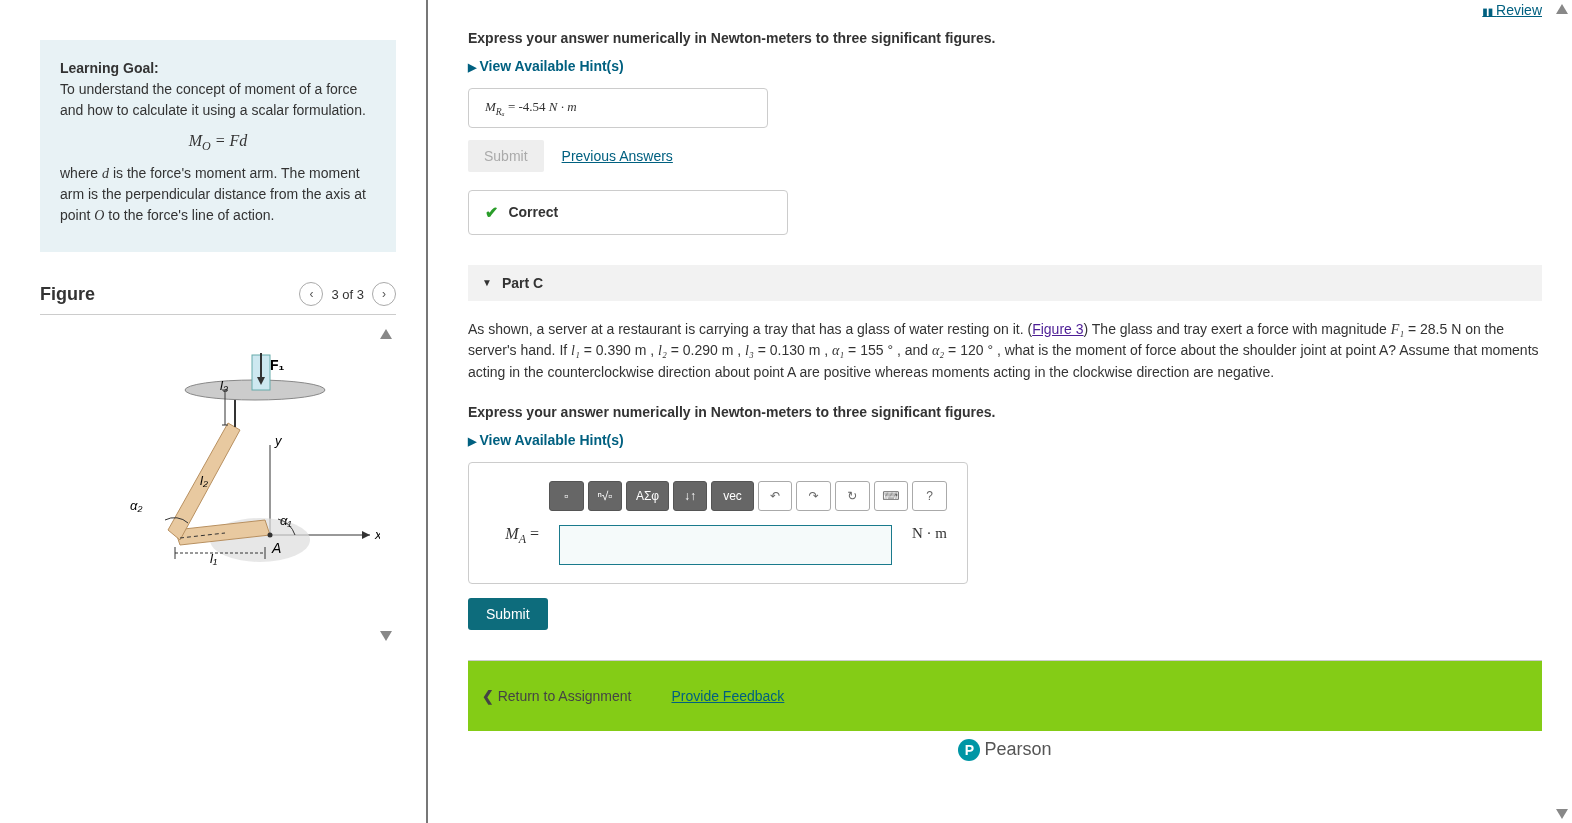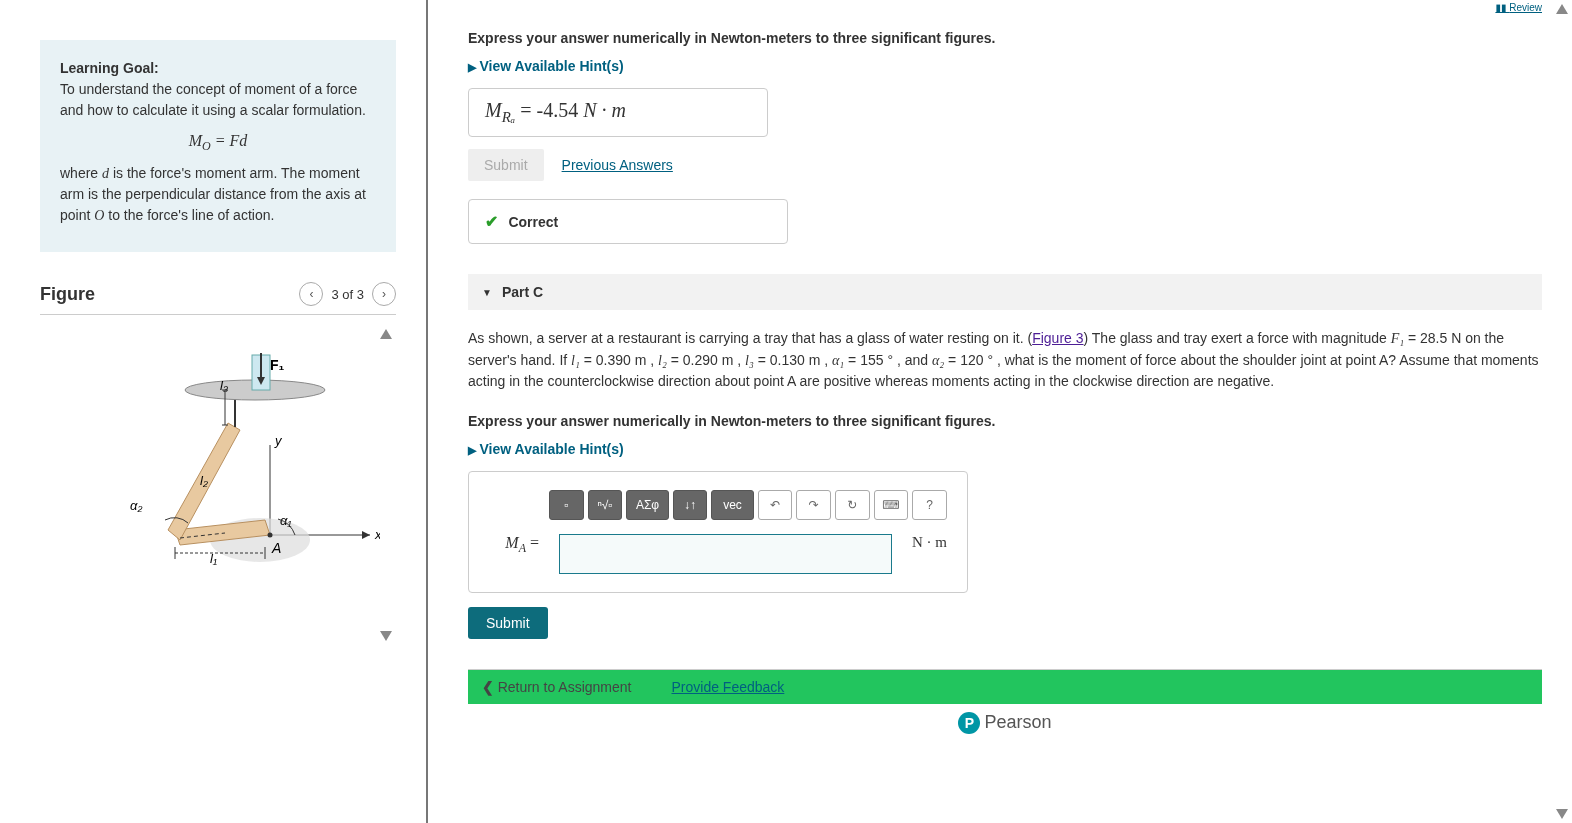--- a/index.html
+++ b/index.html
@@ -19,28 +19,28 @@
 
 .figure-header { display: flex; justify-content: space-between; align-items: center; border-bottom: 1px solid #ccc; padding-bottom: 8px; margin-bottom: 10px; }
 .figure-header h3 { font-size: 18px; font-weight: bold; }
 .fig-nav { display: flex; align-items: center; gap: 8px; }
 .circ-btn { width: 24px; height: 24px; border: 1px solid #aaa; border-radius: 50%; background: #fff; display: inline-flex; align-items: center; justify-content: center; font-size: 12px; color: #555; cursor: pointer; }
 .fig-count { font-size: 13px; color: #333; }
 
 .figure-area { position: relative; height: 320px; overflow: auto; }
 .figure-svg-wrap { padding: 10px 20px; }
 
-.review-link { position: absolute; top: 2px; right: 30px; color: #006080; text-decoration: underline; font-size: 10px; }
+.review-link { position: absolute; top: 2px; right: 30px; color: #006080; text-decoration: underline; font-size: 14px; }
 .review-link::before { content: "▮▮ "; color: #006080; font-size: 10px; }
 
 .instruction { font-weight: bold; margin: 20px 0 12px; }
 .hints-link { color: #006080; font-weight: bold; cursor: pointer; margin-bottom: 14px; display: inline-block; }
 .hints-link::before { content: "▶ "; font-size: 11px; }
 
-.answer-box { border: 1px solid #ccc; border-radius: 4px; padding: 10px 16px; width: 300px; margin-bottom: 12px; font-family: 'Times New Roman', serif; font-size: 20px; }
+.answer-box { border: 1px solid #ccc; border-radius: 4px; padding: 10px 16px; width: 300px; margin-bottom: 12px; font-family: 'Times New Roman', serif; font-size: 13px; }
 .submit-row { display: flex; align-items: center; gap: 18px; margin-bottom: 18px; }
 .btn-disabled { background: #eee; color: #aaa; border: none; padding: 8px 16px; border-radius: 2px; font-size: 14px; }
 .link-underline { color: #006080; text-decoration: underline; cursor: pointer; }
 
 .correct-box { border: 1px solid #ccc; border-radius: 4px; padding: 12px 16px; width: 320px; display: flex; align-items: center; gap: 10px; margin-bottom: 30px; }
 .check-icon { color: #2a9d2a; font-size: 16px; font-weight: bold; }
 .correct-box span.label { font-weight: bold; text-align: center; }
 
 .part-header { background: #f2f2f2; padding: 10px 14px; font-weight: bold; display: flex; align-items: center; gap: 10px; margin-bottom: 18px; }
 .part-header .tri { font-size: 10px; }
@@ -53,21 +53,21 @@
 .tool-btn { background: #666; color: #fff; border: 1px solid #555; border-radius: 3px; width: 36px; height: 30px; display: inline-flex; align-items: center; justify-content: center; font-size: 12px; cursor: pointer; }
 .tool-btn-wide { width: 44px; }
 .tool-btn-light { background: #fff; color: #666; border: 1px solid #aaa; }
 .input-row { display: flex; align-items: flex-start; gap: 20px; }
 .input-row .lbl { font-family: 'Times New Roman', serif; font-size: 16px; width: 50px; text-align: right; }
 .answer-input { flex: 1; height: 40px; border: 1px solid #1a7a8c; background: #f5fafa; padding: 0 8px; }
 .unit { font-family: 'Times New Roman', serif; font-size: 15px; }
 
 .btn-primary { background: #0d6c7c; color: #fff; border: none; padding: 8px 18px; border-radius: 3px; font-size: 14px; cursor: pointer; }
 
-.footer-bar { border-top: 1px solid #ccc; background: #22c55e; padding: 9px 14px; display: flex; align-items: center; gap: 40px; margin-top: 30px; }
+.footer-bar { border-top: 1px solid #ccc; background: #84cc16; padding: 27px 14px; display: flex; align-items: center; gap: 40px; margin-top: 30px; }
 .return-link { color: #444; cursor: pointer; }
 .return-link::before { content: "❮ "; font-weight: bold; }
 
 .pearson-logo { text-align: center; margin-top: 8px; font-size: 18px; color: #555; }
 .pearson-logo .p-circle { display: inline-flex; width: 22px; height: 22px; border-radius: 50%; background: #0096a5; color: #fff; align-items: center; justify-content: center; font-weight: bold; margin-right: 4px; font-size: 14px; }
 </style>
 </head>
 <body>
 
 <div class="page">

